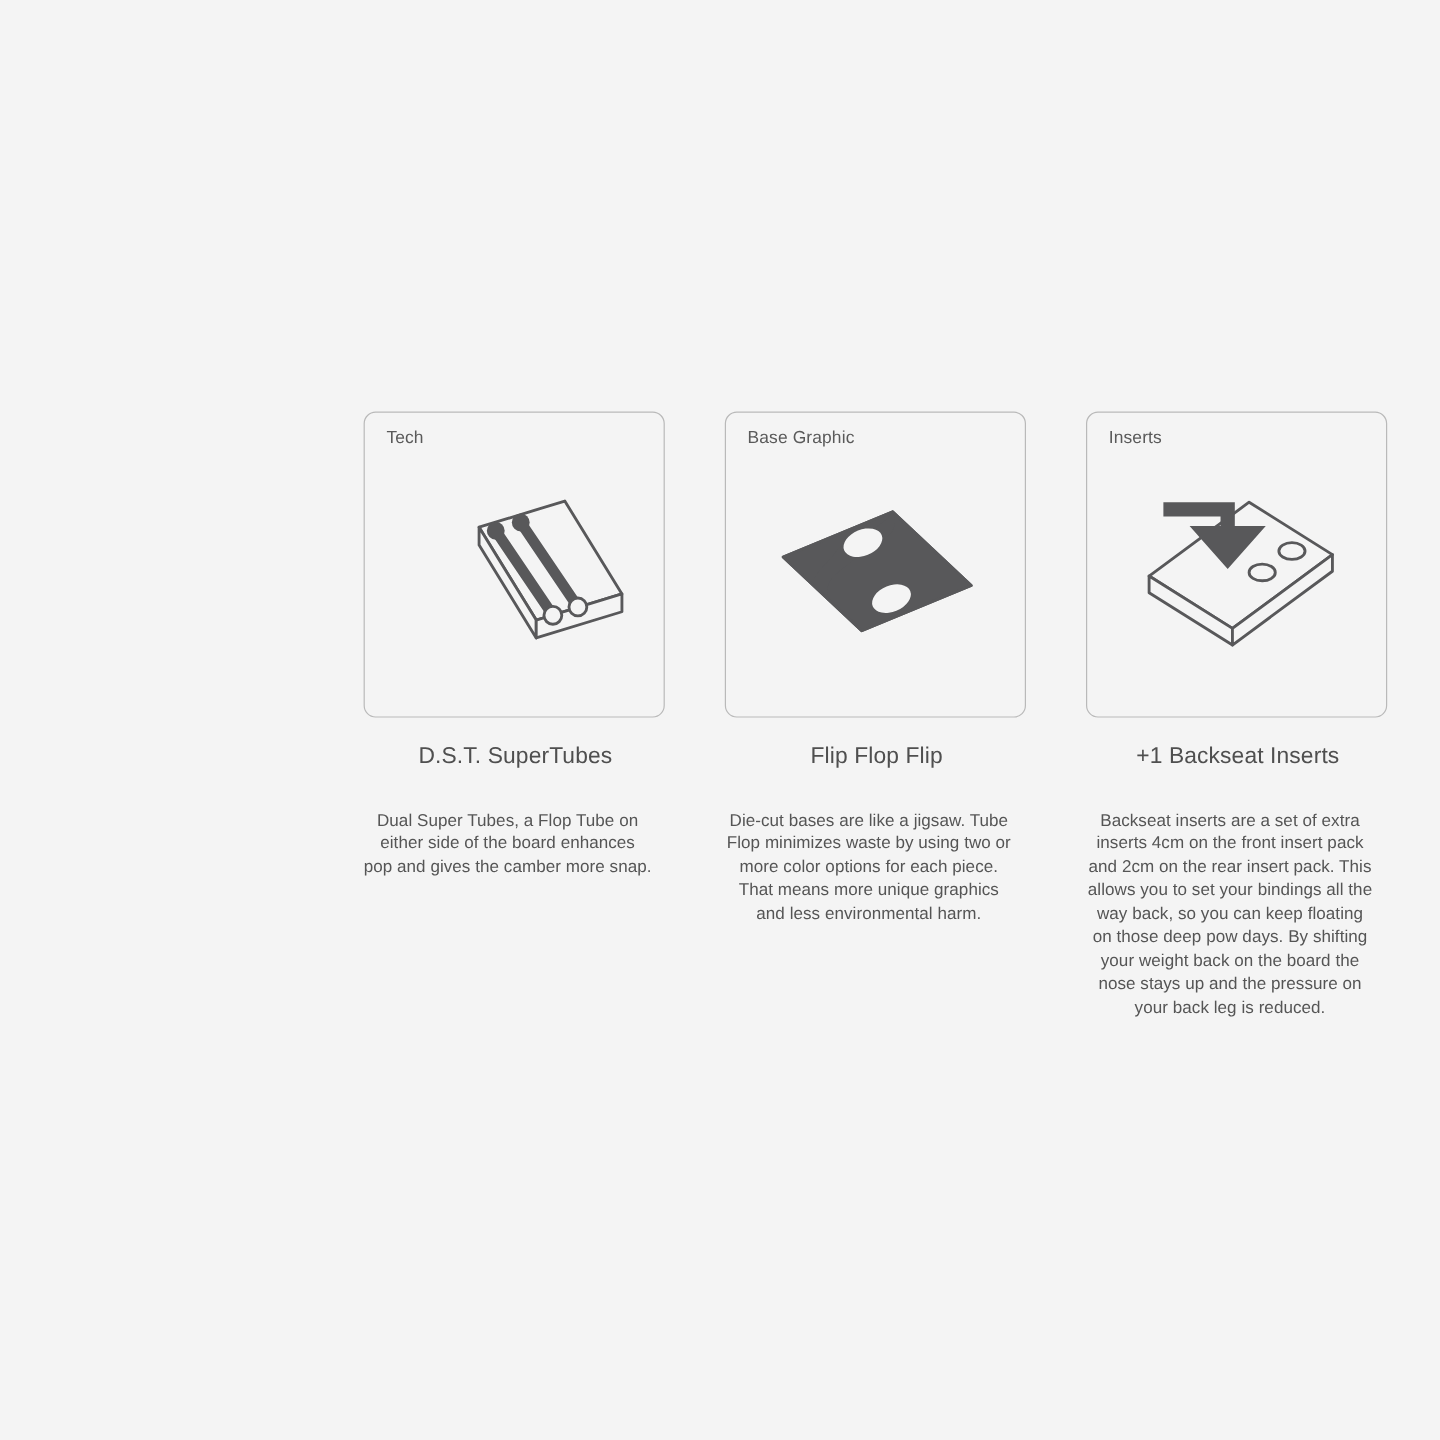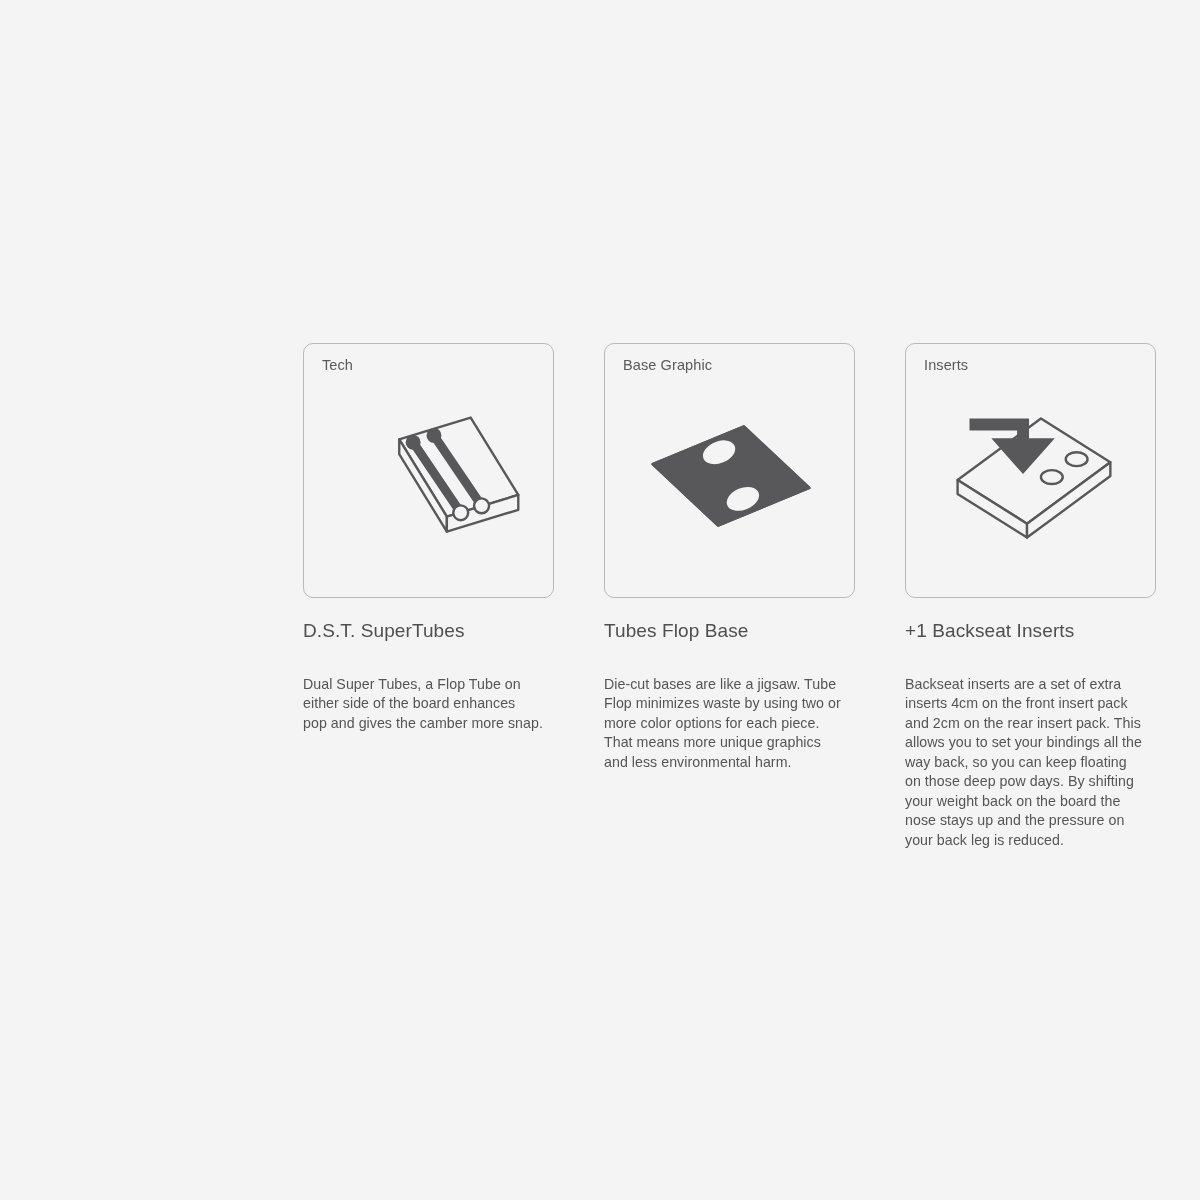--- a/index.html
+++ b/index.html
@@ -22,20 +22,21 @@
     width: 855px;
     display: flex;
     flex-direction: row;
     gap: 48px;
   }
 
   .feature-card {
     width: 253px;
     display: flex;
     flex-direction: column;
+    text-align: center;
   }
 
   .feature-figure {
     position: relative;
     width: 251px;
     height: 255px;
     border: 1px solid #b9b9b9;
     border-radius: 10px;
     background: #f4f4f4;
     box-sizing: border-box;
@@ -126,21 +127,21 @@
           <path d="M48 86 L140 48 L206 110 L114 148 Z
                    M48 86 L140 48 L206 110 L114 148 Z" fill="#58585a"></path>
           <path d="M114 148 L206 110 L140 48 C 150 70 120 76 110 86 C 98 98 78 104 88 124 C 94 136 104 142 114 148 Z" fill="#58585a"></path>
           <path d="M48 86 L140 48 C 128 66 100 70 92 82 C 82 96 66 104 74 122 C 80 134 92 140 102 146 L 48 86 Z" fill="#58585a"></path>
           <ellipse cx="115" cy="74" rx="17" ry="11" transform="rotate(-22 115 74)" fill="#f4f4f4"></ellipse>
           <ellipse cx="139" cy="121" rx="17" ry="11" transform="rotate(-22 139 121)" fill="#f4f4f4"></ellipse>
         </g>
         <path d="M48 86 L140 48 L206 110 L114 148 Z" fill="none" stroke="#58585a" stroke-width="2.4" stroke-linejoin="round"></path>
       </svg>
     </div>
-    <div class="feature-title">Tubes Flop Base</div>
+    <div class="feature-title">Flip Flop Flip</div>
     <div class="feature-body">Die-cut bases are like a jigsaw. Tube Flop minimizes waste by using two or more color options for each piece. That means more unique graphics and less environmental harm.</div>
   </div>
 
   <div class="feature-card">
     <div class="figure-wrap" style="display:contents">
       <div class="feature-figure">
         <div class="figure-tag">Inserts</div>
         <svg class="figure-art" viewBox="0 0 251 210">
           <g fill="#f4f4f4" stroke="#58585a" stroke-width="2.4" stroke-linejoin="round">
             <path d="M52 102 L136 40 L206 84 L122 146 Z"></path>

